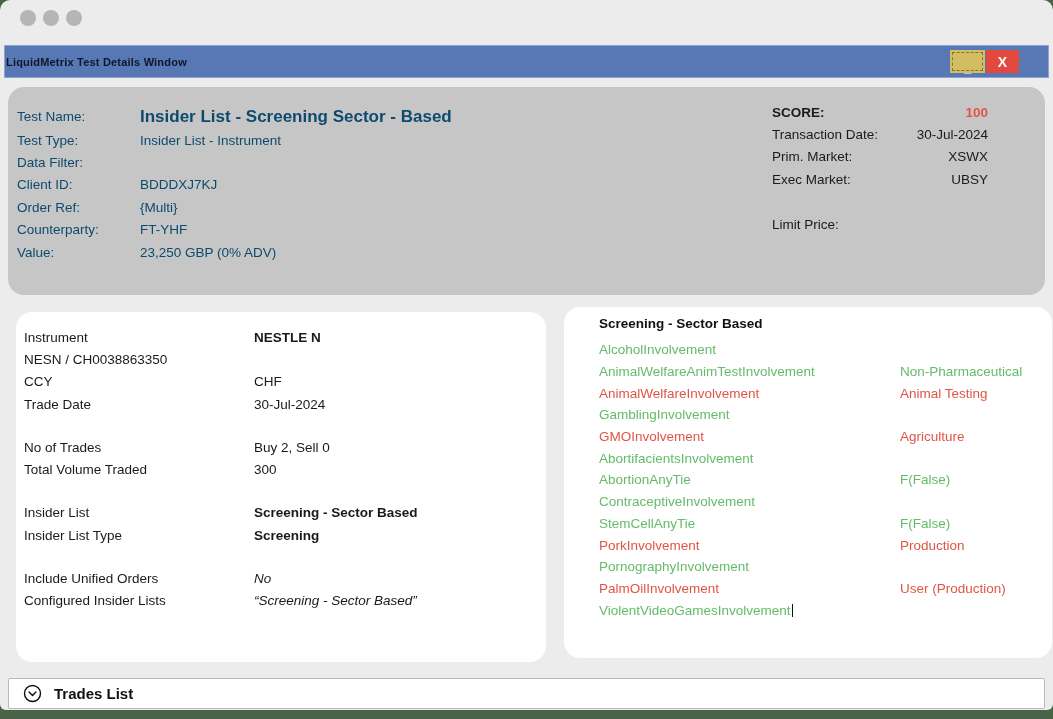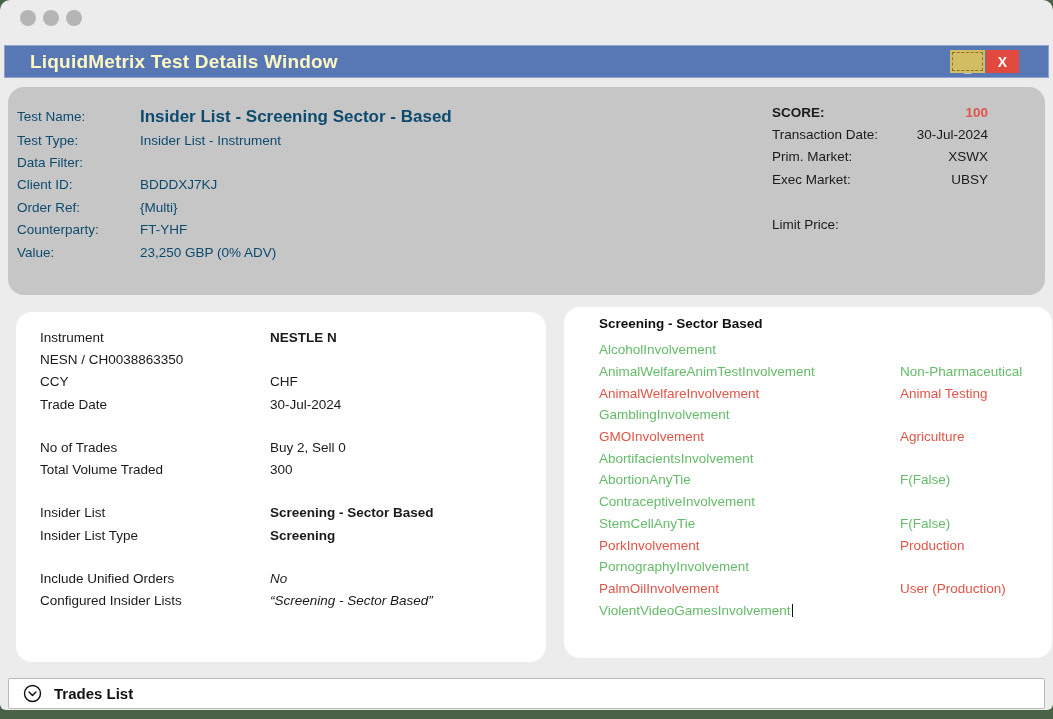--- a/index.html
+++ b/index.html
@@ -6,21 +6,21 @@
     font-family:"Liberation Sans",sans-serif;background:var(--frame_green,#486347);}
   .window{position:absolute;left:0;top:0;right:0;bottom:9px;background:var(--window_gray,#ececec);
     border-radius:10px 10px 6px 6px;overflow:hidden;}
   
   .dots{position:absolute;top:10px;left:20px;display:flex;gap:7px;}
   .dot{width:16px;height:16px;border-radius:50%;background:var(--dot_gray,#b5b5b5);}
   
   .titlebar{position:absolute;top:45px;left:4px;right:4px;height:33px;
     background:var(--titlebar_blue,#5778b4);border:1px solid var(--titlebar_border,#8fa3cd);
     box-sizing:border-box;display:flex;align-items:center;}
-  .titlebar-text{color:#fef9c3;font-weight:bold;font-size:19px;margin-left:25px;letter-spacing:.2px;}
+  .titlebar-text{color:#0f172a;font-weight:bold;font-size:11px;margin-left:1px;letter-spacing:.2px;}
   .win-buttons{position:absolute;right:29px;top:4px;display:flex;gap:1px;}
   .btn-min{width:35px;height:23px;background:var(--minimize_yellow,#d2bd62);position:relative;
     display:flex;align-items:flex-end;justify-content:center;color:#fff;font-weight:bold;
     font-size:13px;line-height:10px;cursor:default;}
   .btn-min::before{content:"";position:absolute;inset:2px;border:1px dashed rgba(110,92,20,.75);}
   .btn-close{width:33px;height:23px;background:var(--close_red,#e2493e);display:flex;
     align-items:center;justify-content:center;color:#fff;font-weight:bold;font-size:14px;cursor:default;}
   
   .header-card{position:absolute;top:87px;left:8px;right:8px;height:208px;
     background:var(--header_gray,#c6c6c6);border-radius:16px;}
@@ -31,21 +31,21 @@
   .hrow.title .hvalue{font-weight:bold;font-size:17px;}
   .rfields{position:absolute;left:764px;top:14px;width:216px;}
   .rrow{display:flex;align-items:center;height:22.4px;font-size:13.5px;color:#1a1a1a;}
   .rrow .rlabel{flex:0 0 140px;}
   .rrow .rvalue{flex:1;text-align:right;}
   .rrow.score .rlabel{font-weight:bold;}
   .rrow.score .rvalue{font-weight:bold;color:var(--score_red,#e2544a);}
   
   .card{background:#fff;border-radius:16px;position:absolute;margin-left:8px;}
   .instrument-card{top:312px;left:8px;width:530px;height:350px;padding-top:14px;box-sizing:border-box;}
-  .irow{display:flex;align-items:center;height:22.3px;font-size:13.5px;color:#1a1a1a;padding-left:24px;}
+  .irow{display:flex;align-items:center;height:22.3px;font-size:13.5px;color:#1a1a1a;padding-left:8px;}
   .irow .ilabel{width:230px;flex:0 0 230px;}
   .irow.spacer{height:21px;}
   .irow.bold .ivalue{font-weight:bold;}
   .irow.italic .ivalue{font-style:italic;}
   
   .screening-card{top:307px;left:556px;width:488px;height:351px;padding:6px 0 0 35px;box-sizing:border-box;}
   .screening-title{font-size:13.5px;font-weight:bold;color:#111;height:20px;display:flex;align-items:center;}
   .slist{margin-top:6px;}
   .srow{display:flex;align-items:center;height:21.7px;font-size:13.5px;}
   .srow .sname{flex:0 0 301px;}

